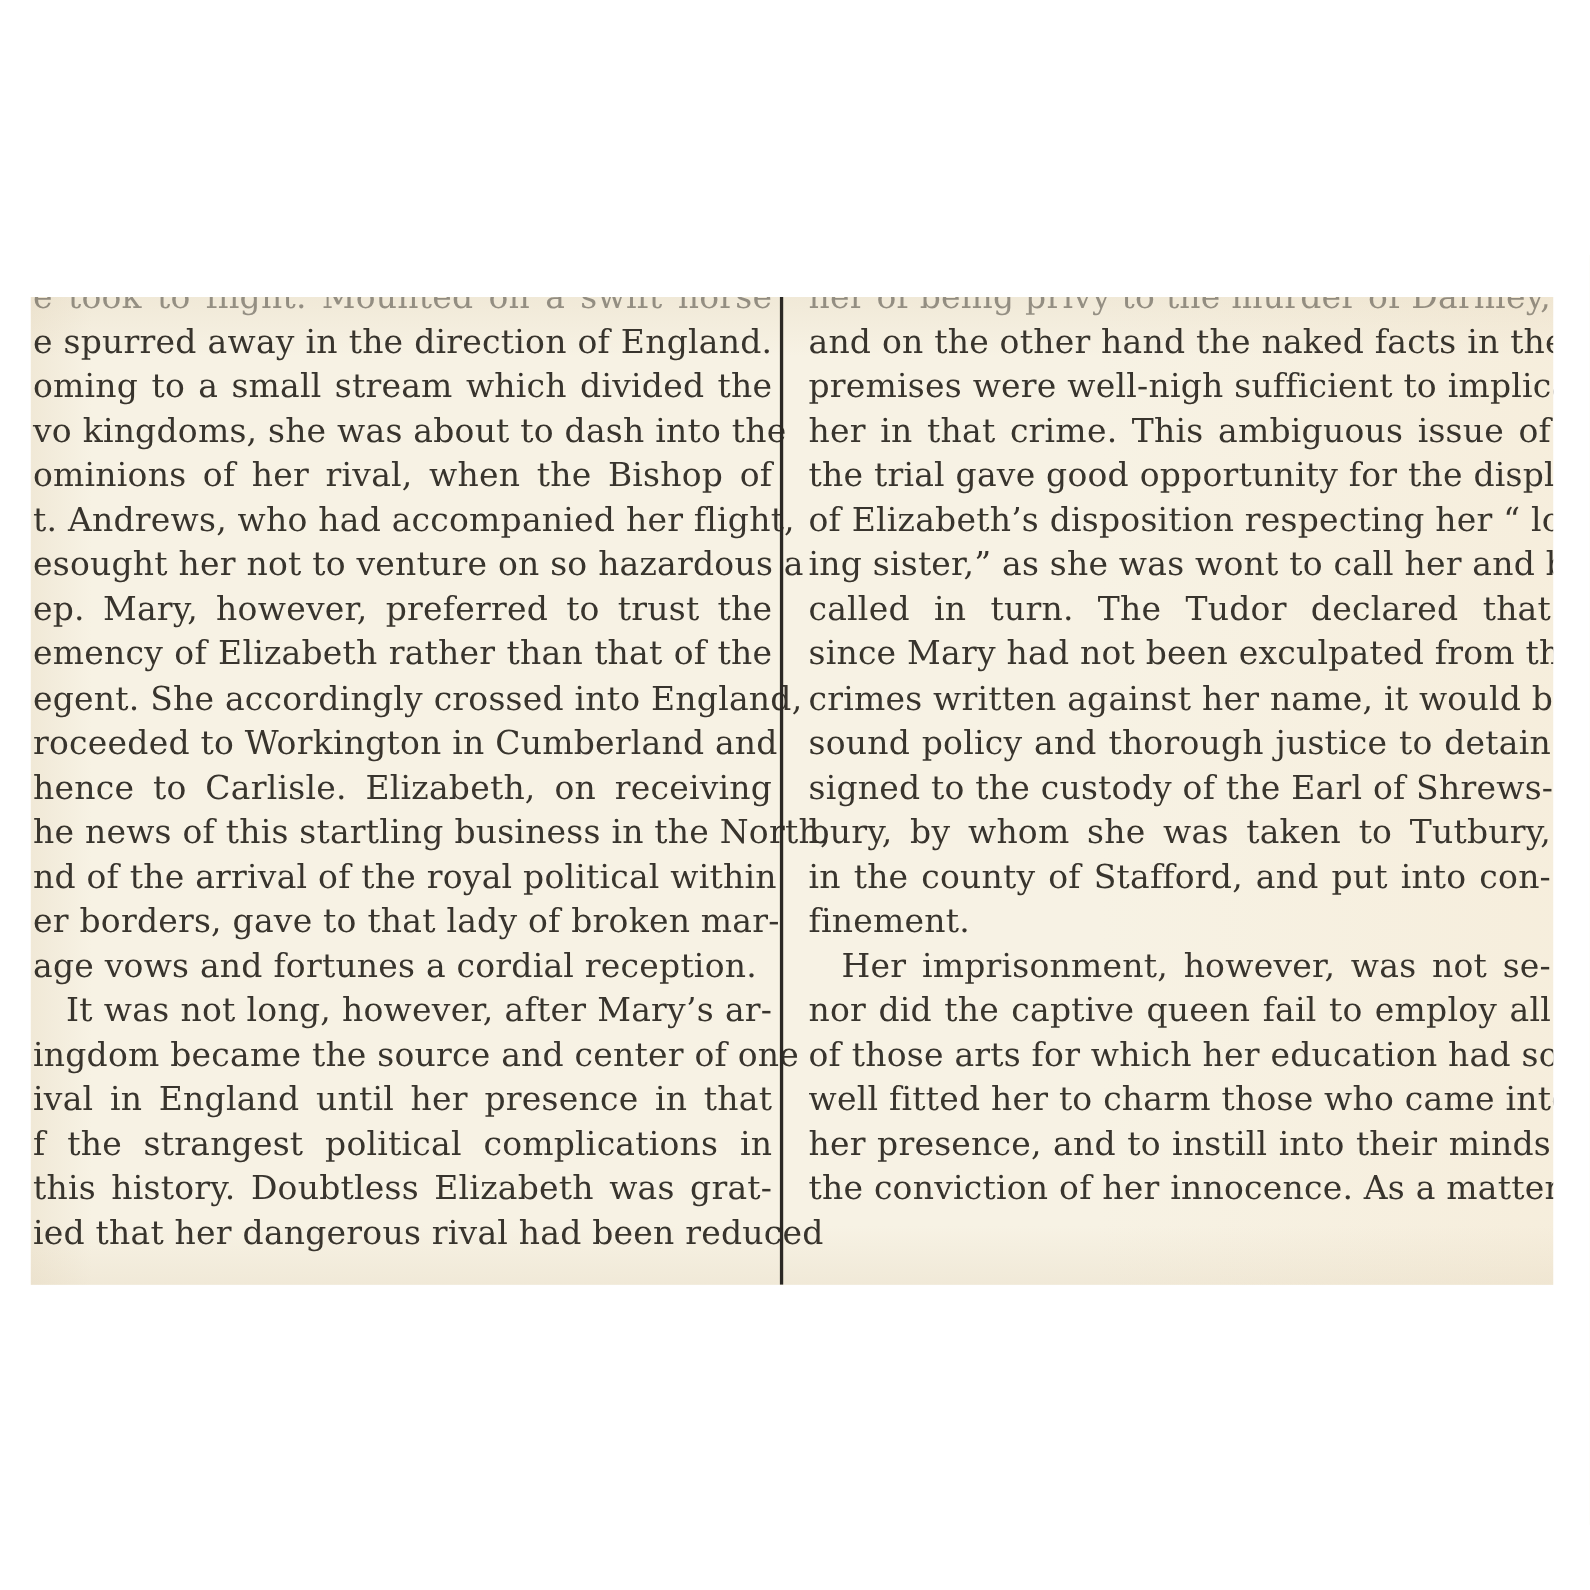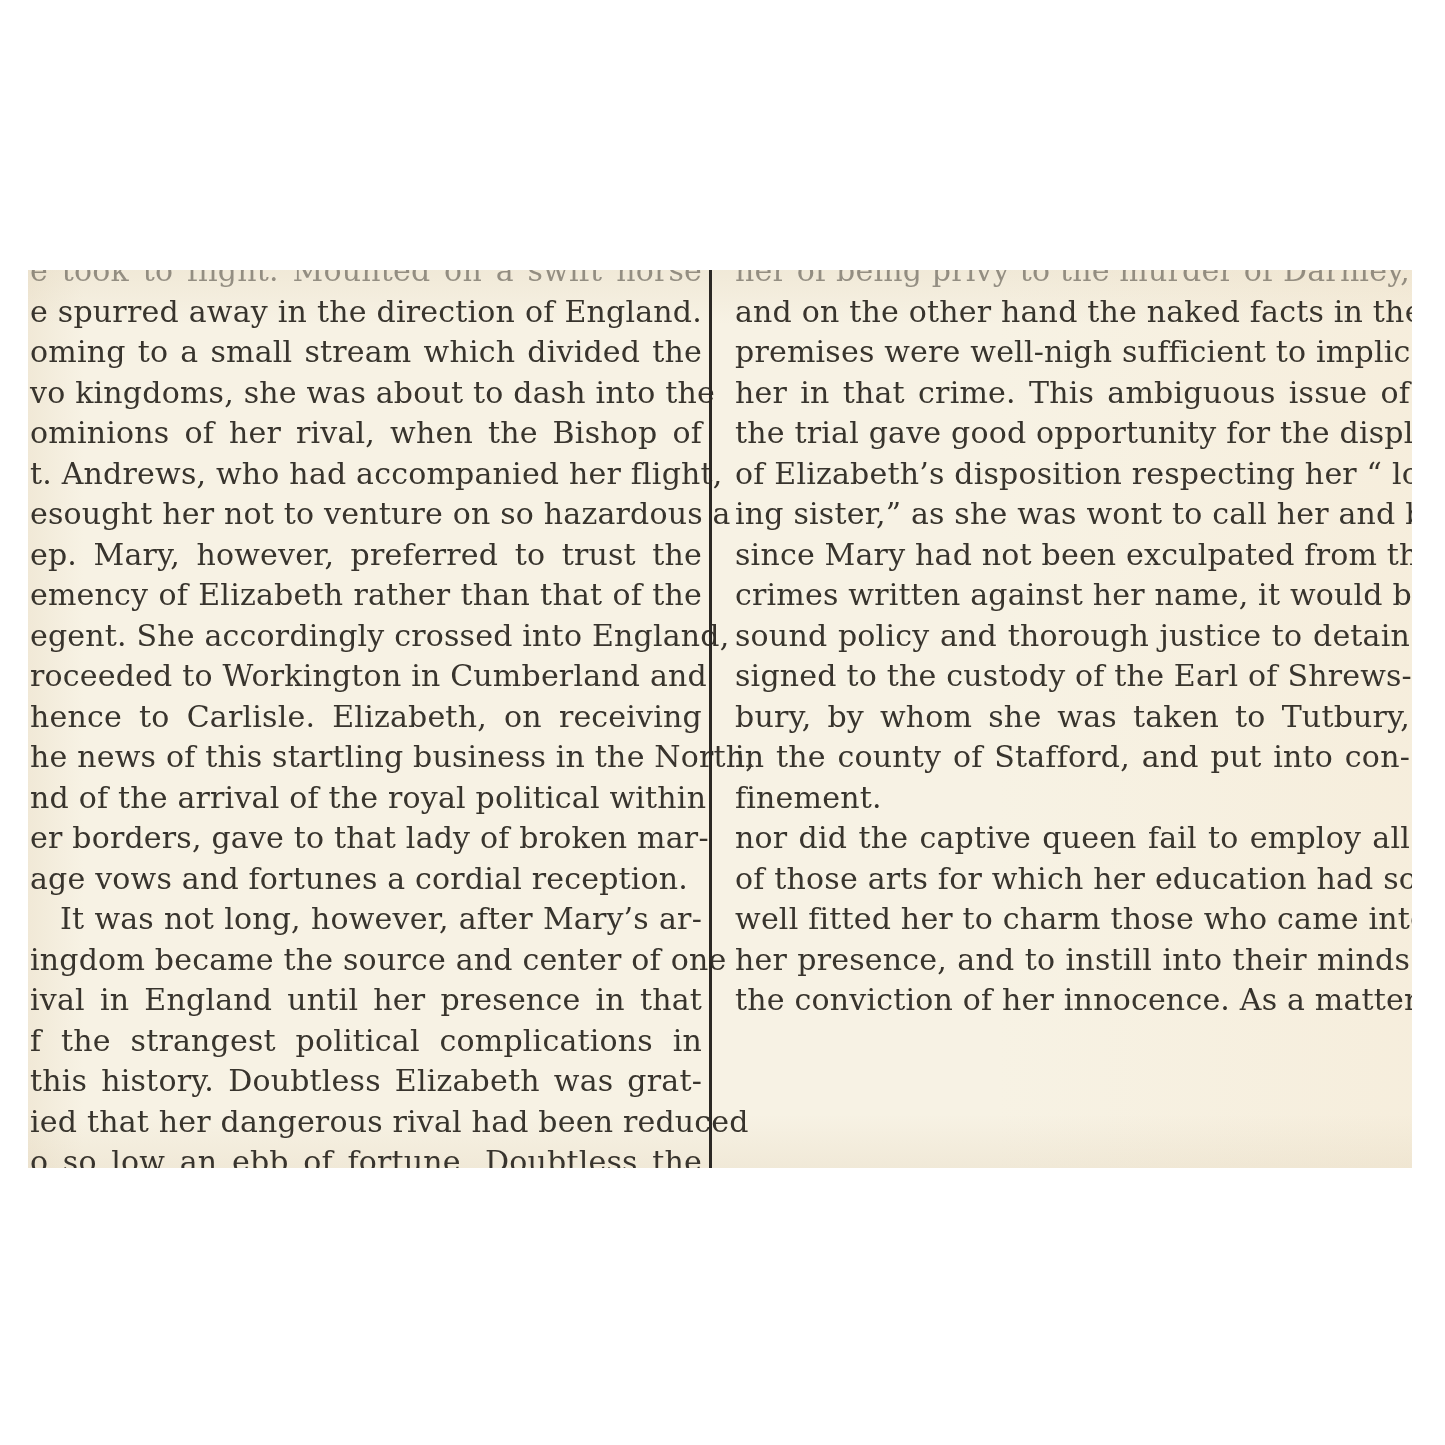--- a/index.html
+++ b/index.html
@@ -78,38 +78,39 @@
         <div class="line">he news of this startling business in the North,</div>
         <div class="line">nd of the arrival of the royal political within</div>
         <div class="line">er borders, gave to that lady of broken mar-</div>
         <div class="line para-end">age vows and fortunes a cordial reception.</div>
         <div class="line indent">It was not long, however, after Mary’s ar-</div>
         <div class="line">ingdom became the source and center of one</div>
         <div class="line">ival in England until her presence in that</div>
         <div class="line">f the strangest political complications in</div>
         <div class="line">this history.  Doubtless Elizabeth was grat-</div>
         <div class="line">ied that her dangerous rival had been reduced</div>
-        <div class="line">o so low an ebb of fortune.  Doubtless the</div>
       </div>
     <div class="divider"></div>
     <div class="column right">
         <div class="line faded">her of being privy to the murder of Darnley,</div>
         <div class="line">and on the other hand the naked facts in the</div>
         <div class="line">premises were well-nigh sufficient to implicate</div>
         <div class="line">her in that crime.  This ambiguous issue of</div>
         <div class="line">the trial gave good opportunity for the display</div>
         <div class="line">of Elizabeth’s disposition respecting her “ lov-</div>
         <div class="line">ing sister,” as she was wont to call her and be</div>
+        <div class="line">called in turn.  The Tudor declared that</div>
         <div class="line">since Mary had not been exculpated from the</div>
         <div class="line">crimes written against her name, it would be</div>
         <div class="line">sound policy and thorough justice to detain</div>
         <div class="line">signed to the custody of the Earl of Shrews-</div>
         <div class="line">bury, by whom she was taken to Tutbury,</div>
         <div class="line">in the county of Stafford, and put into con-</div>
         <div class="line para-end">finement.</div>
+        <div class="line indent">Her imprisonment, however, was not se-</div>
         <div class="line">nor did the captive queen fail to employ all</div>
         <div class="line">of those arts for which her education had so</div>
         <div class="line">well fitted her to charm those who came into</div>
         <div class="line">her presence, and to instill into their minds</div>
         <div class="line">the conviction of her innocence.  As a matter</div>
       </div>
   </div>
 </div>
 
 </body></html>

